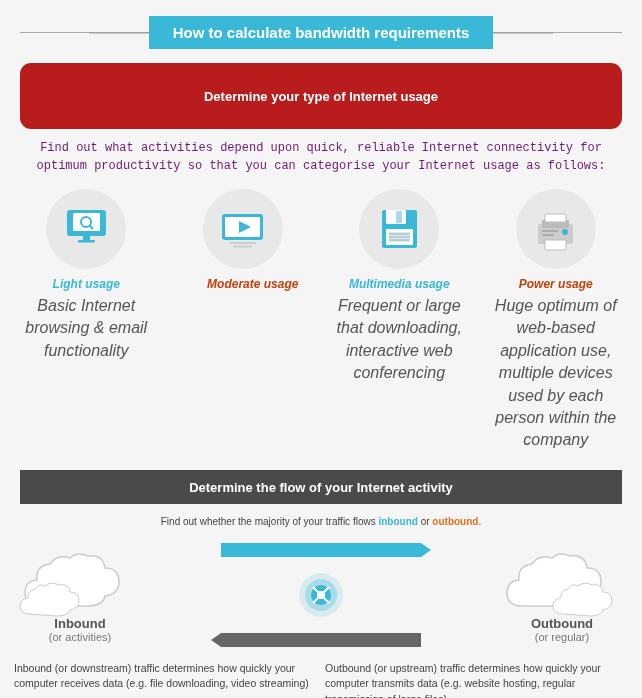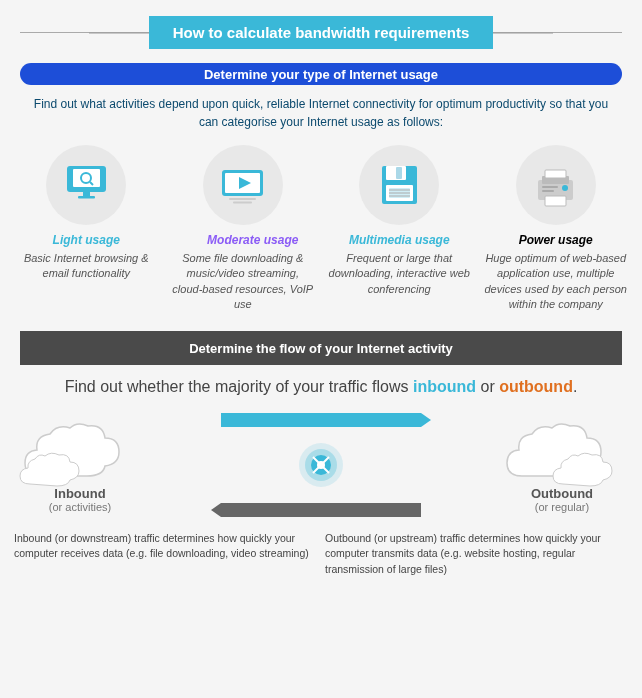--- a/index.html
+++ b/index.html
@@ -40,39 +40,40 @@
     .main-title-bar::after { right: -60px; }
     .main-title {
       color: white;
       font-size: 15px;
       font-weight: bold;
       text-align: center;
     }
 
     
     .section-header {
-      background: #1d4ed8;
+      background: #b91c1c;
       margin: 14px 20px 0 20px;
-      padding: 2px 20px;
+      padding: 24px 20px;
       text-align: center;
       border-radius: 11px;
     }
     .section-header span {
       color: white;
       font-size: 13px;
       font-weight: bold;
     }
 
     
     .intro-text {
       text-align: center;
       font-size: 12px;
-      color: #0c4a6e;
+      color: #701a75;
       margin: 10px 30px 6px 30px;
       line-height: 1.5;
+      font-family: Liberation Mono, monospace;
     }
 
     
     .usage-row {
       display: flex;
       justify-content: space-around;
       margin: 10px 10px 0 10px;
       gap: 4px;
     }
     .usage-card {
@@ -94,28 +95,28 @@
       justify-content: center;
       margin-bottom: 8px;
       overflow: hidden;
     }
     .usage-title {
       font-size: 12px;
       font-weight: bold;
       margin-bottom: 4px;
     }
     .usage-desc {
-      font-size: 11px;
+      font-size: 16px;
       color: #555;
       line-height: 1.4;
     }
     .color-light { color: #3ab8d8; }
-    .color-moderate { color: #8b5cf6; padding-left: 20px; }
+    .color-moderate { color: #c2410c; padding-left: 20px; }
     .color-multimedia { color: #3ab8d8; text-align: center; }
-    .color-power { color: #000000; }
+    .color-power { color: #c2410c; }
 
     
     .icon-svg {
       width: 55px;
       height: 55px;
     }
 
     
     .section2-header {
       background: #4a4a4a;
@@ -124,21 +125,21 @@
       text-align: center;
     }
     .section2-header span {
       color: white;
       font-size: 13px;
       font-weight: bold;
     }
 
     .flow-intro {
       text-align: center;
-      font-size: 16px;
+      font-size: 10px;
       color: #444;
       margin: 10px 30px 14px 30px;
       line-height: 1.5;
     }
     .flow-intro .highlight-inbound { color: #3ab8d8; font-weight: bold; }
     .flow-intro .highlight-outbound { color: #e07020; font-weight: bold; }
 
     
     .flow-diagram {
       display: flex;
@@ -245,21 +246,20 @@
           <rect x="7" y="12" width="41" height="26" rx="3" fill="#3ab8d8"></rect>
           <rect x="10" y="15" width="35" height="20" rx="1" fill="white"></rect>
 
           <polygon points="24,19 24,31 36,25" fill="#3ab8d8"></polygon>
 
           <rect x="14" y="40" width="27" height="2" rx="1" fill="#ccc"></rect>
           <rect x="18" y="43.5" width="19" height="2" rx="1" fill="#ccc"></rect>
         </svg>
       </div>
       <div class="usage-title color-moderate">Moderate usage</div>
-      <div class="usage-desc">Some file downloading &amp; music/video streaming, cloud-based resources, VoIP use</div>
     </div>
 
     <div class="usage-card">
       <div class="usage-icon-circle">
         <svg class="icon-svg" viewBox="0 0 55 55">
 
           <rect x="10" y="8" width="35" height="38" rx="2" fill="#3ab8d8"></rect>
           <rect x="14" y="8" width="20" height="14" rx="1" fill="white"></rect>
           <rect x="24" y="9" width="6" height="12" rx="1" fill="#aad8e8"></rect>
           <rect x="14" y="27" width="27" height="16" rx="1" fill="white"></rect>

